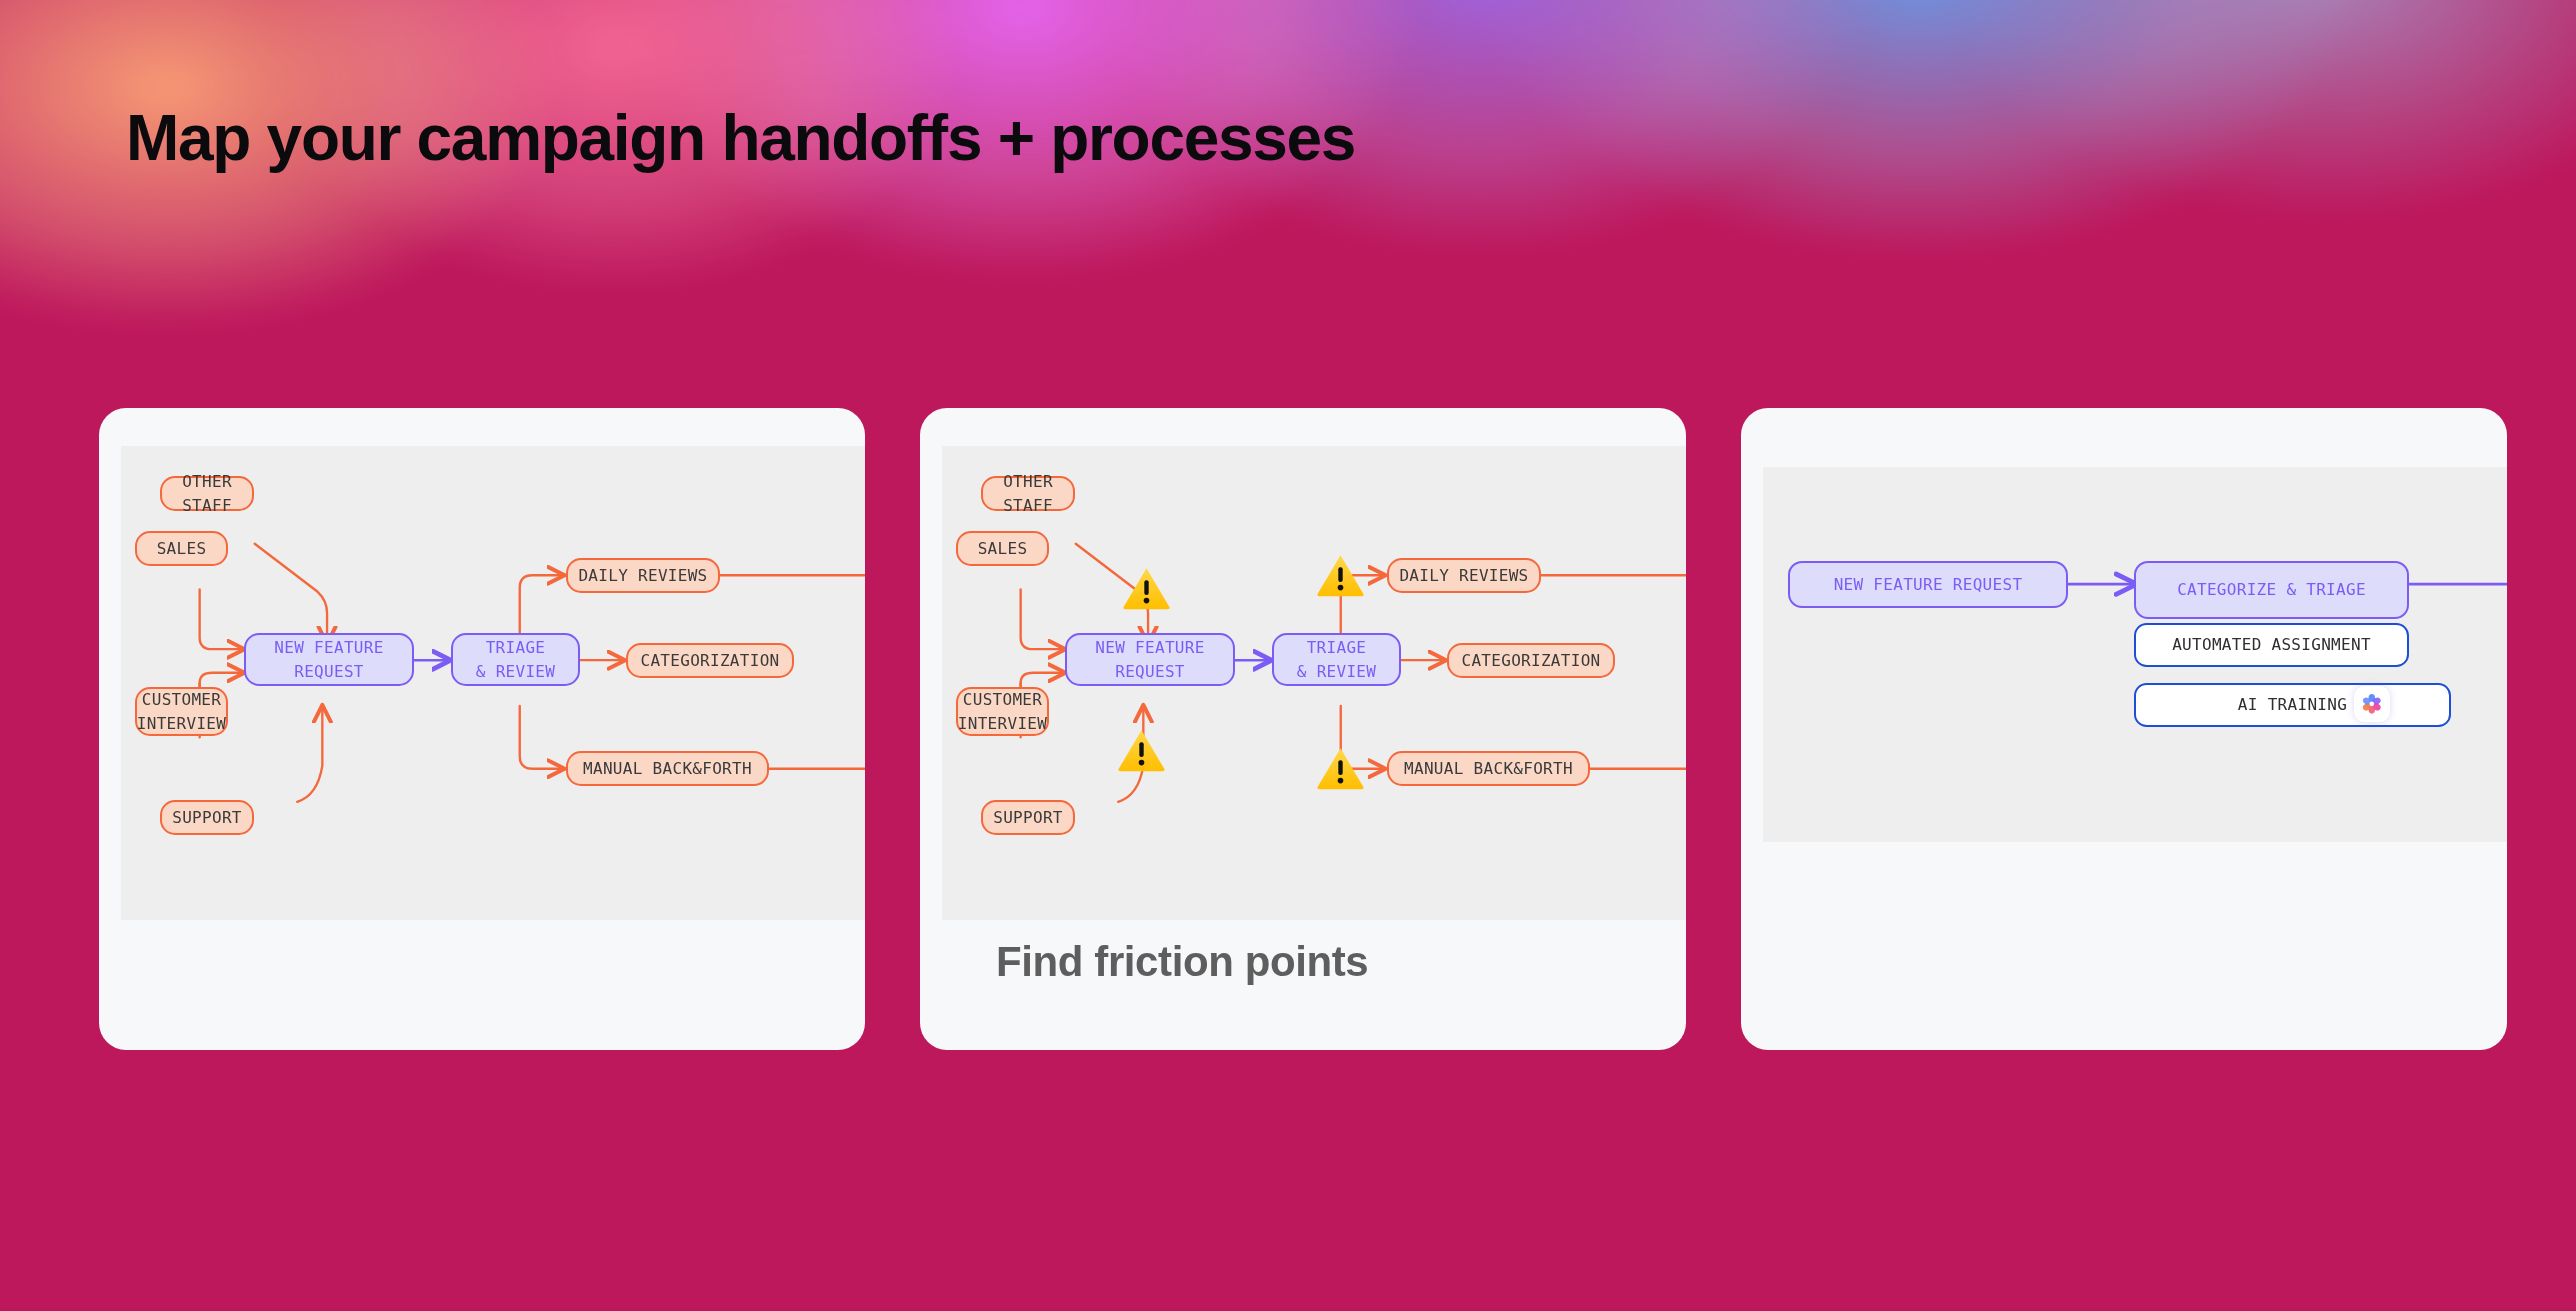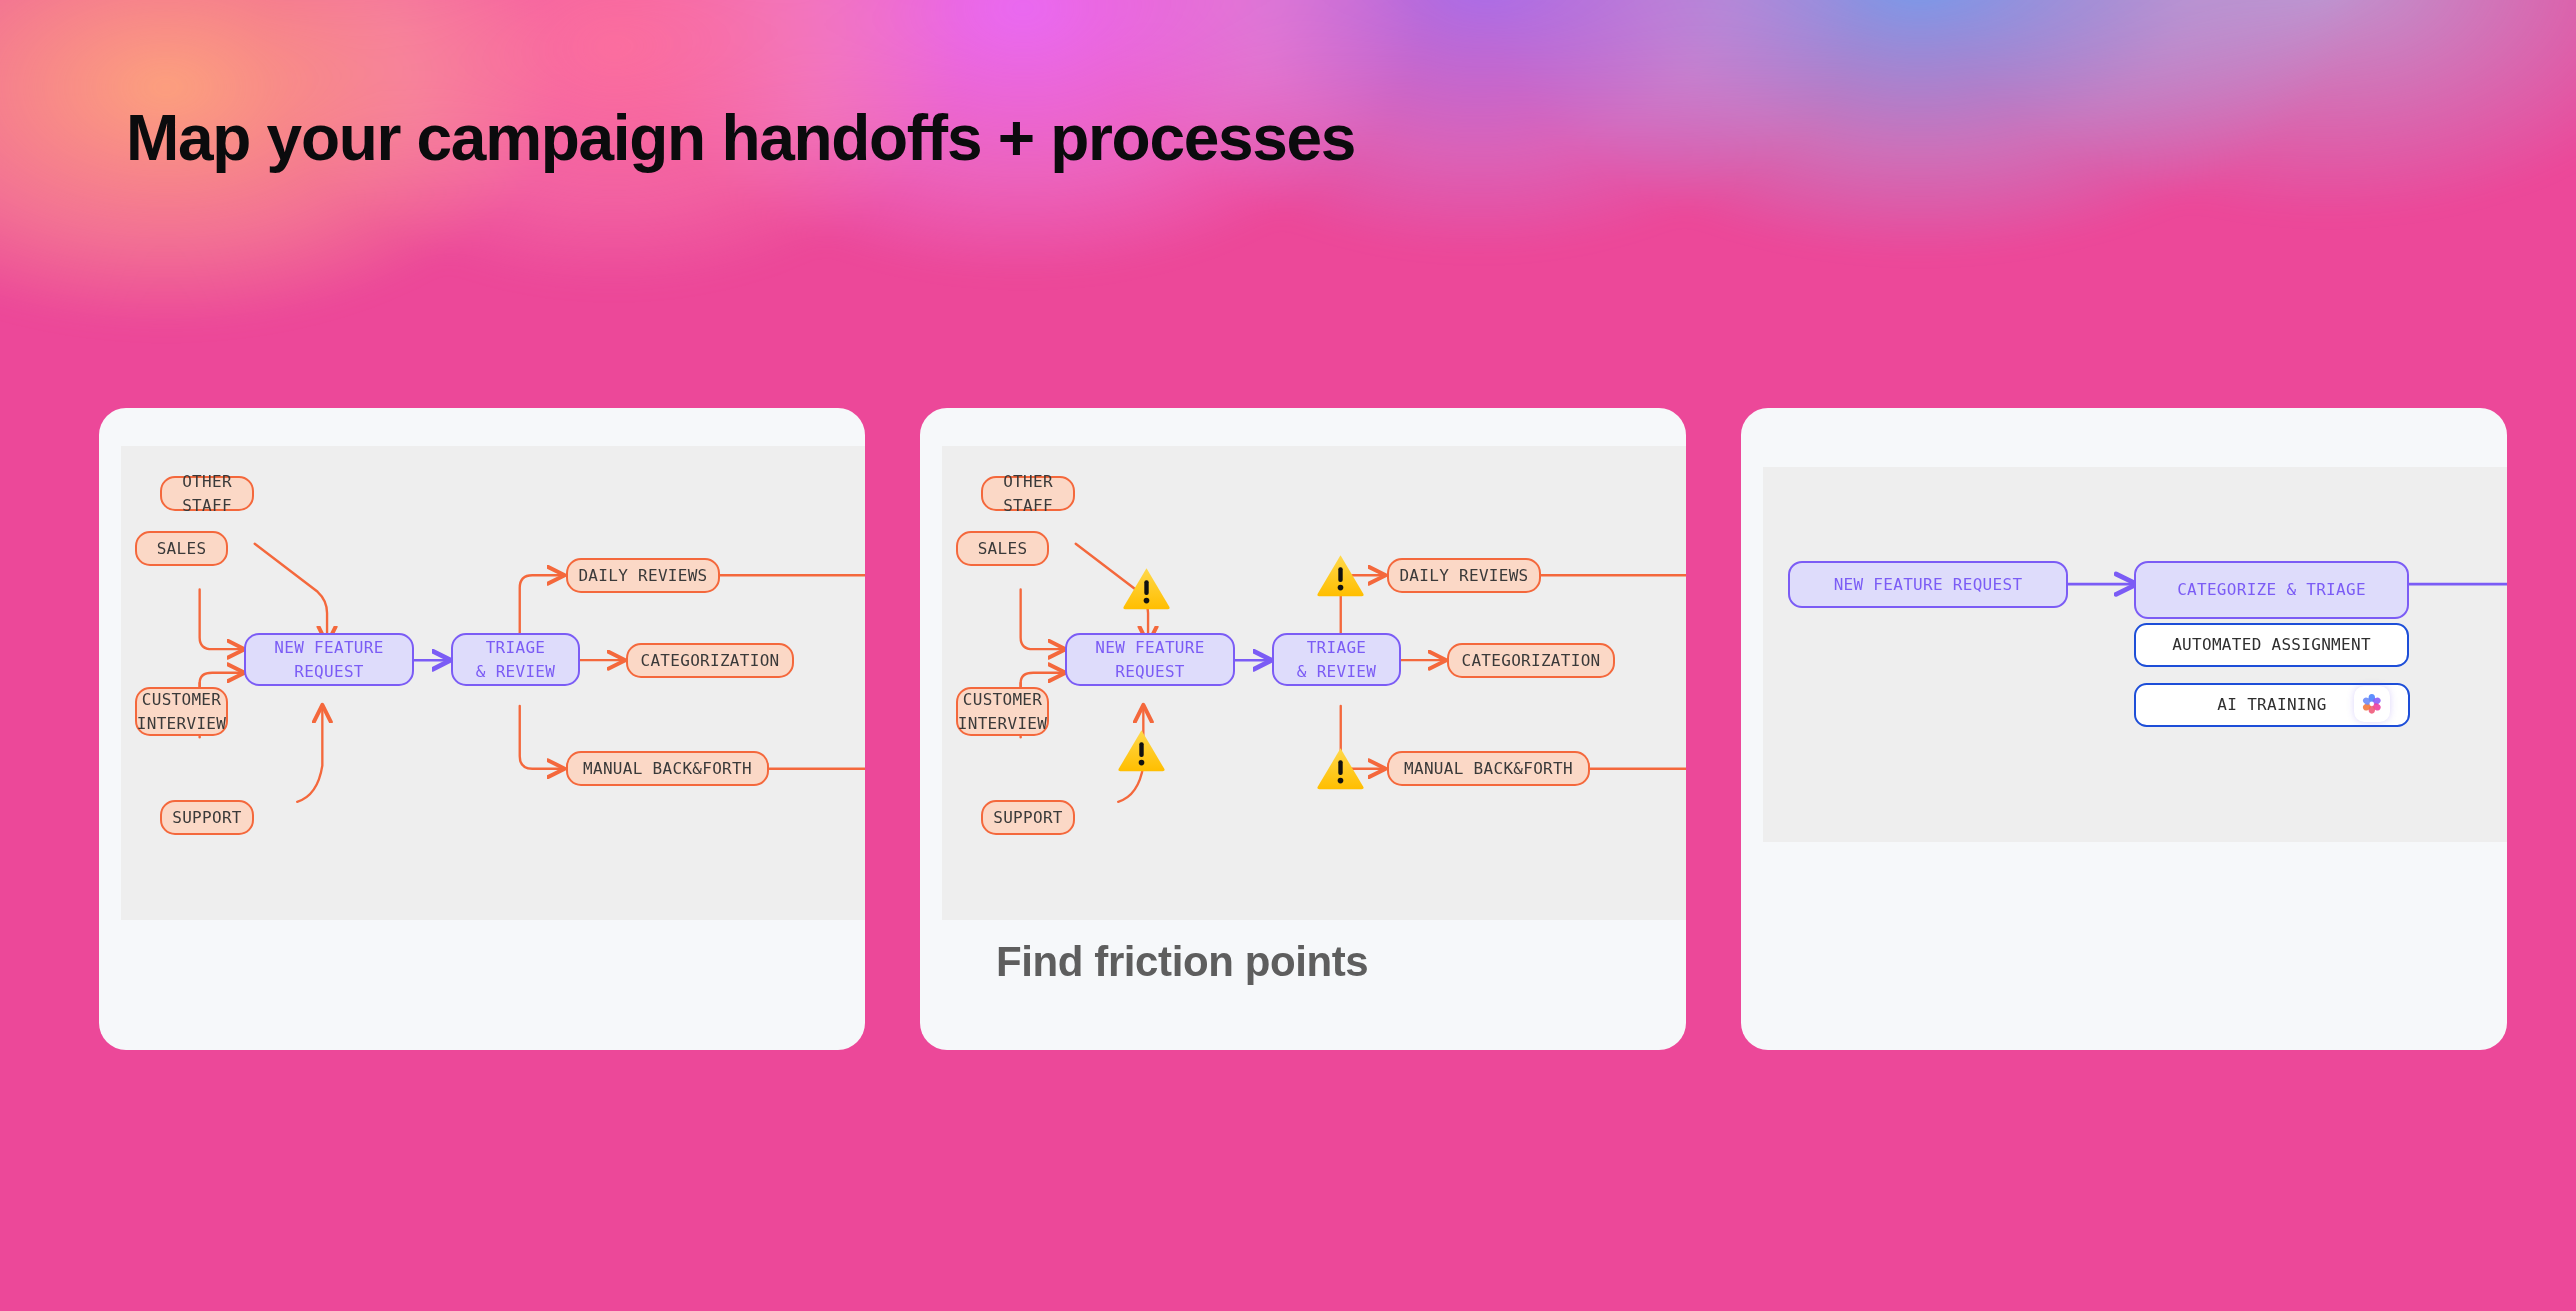--- a/index.html
+++ b/index.html
@@ -10,21 +10,21 @@
     background: #ffffff;
     font-family: "Liberation Sans", sans-serif;
     overflow: hidden;
   }
 
   
   #page {
     position: relative;
     width: 2576px;
     height: 1312px;
-    background: #ec4899;
+    background: #be185d;
     overflow: hidden;
   }
   .gradient-wash {
     position: absolute;
     top: -283px; left: -94px;
     width: 2800px; height: 645px;
     pointer-events: none;
     background:
       radial-gradient(ellipse 551px 338px at 260px 370px, rgba(255,176,120,0.85) 0%, rgba(255,190,140,0.35) 45%, rgba(255,255,255,0) 72%),
       radial-gradient(ellipse 488px 338px at 708px 330px, rgba(255,120,160,0.80) 0%, rgba(255,150,180,0.32) 45%, rgba(255,255,255,0) 72%),
@@ -339,21 +339,21 @@
             <path d="M822,149 L946,149"></path>
           </g>
         </svg>
 
         <div class="node purple" style="left:25px; top:94px; width:280px; height:47px; border-radius:14px;">NEW FEATURE REQUEST</div>
 
         <div class="node purple" style="left:371px; top:94px; width:275px; height:58px; border-radius:14px;">CATEGORIZE &amp; TRIAGE</div>
 
         <div class="node white" style="left:371px; top:156px; width:275px; height:44px; border-radius:12.6px;">AUTOMATED ASSIGNMENT</div>
 
-        <div class="node white" style="left:371px; top:216px; width:276px; height:44px; border-radius:12.6px;">AI TRAINING</div>
+        <div class="node white" style="left:371px; top:216px; width:317px; height:44px; border-radius:12.6px;">AI TRAINING</div>
 
         <div class="ai-badge" style="left:591px; top:219px;">
           <svg viewBox="0 0 32 32">
             <g>
               <ellipse cx="16" cy="8.4" rx="4.4" ry="5.6" fill="#4f86ff" opacity="0.92"></ellipse>
               <ellipse cx="22.6" cy="12.4" rx="4.4" ry="5.6" fill="#8b5cf6" opacity="0.9" transform="rotate(60 22.6 12.4)"></ellipse>
               <ellipse cx="22.6" cy="20.2" rx="4.4" ry="5.6" fill="#ec3f9e" opacity="0.9" transform="rotate(120 22.6 20.2)"></ellipse>
               <ellipse cx="16" cy="23.8" rx="4.4" ry="5.6" fill="#f05a7a" opacity="0.9"></ellipse>
               <ellipse cx="9.4" cy="20.2" rx="4.4" ry="5.6" fill="#f2793f" opacity="0.9" transform="rotate(60 9.4 20.2)"></ellipse>
               <ellipse cx="9.4" cy="12.4" rx="4.4" ry="5.6" fill="#6f8cf7" opacity="0.9" transform="rotate(120 9.4 12.4)"></ellipse>

